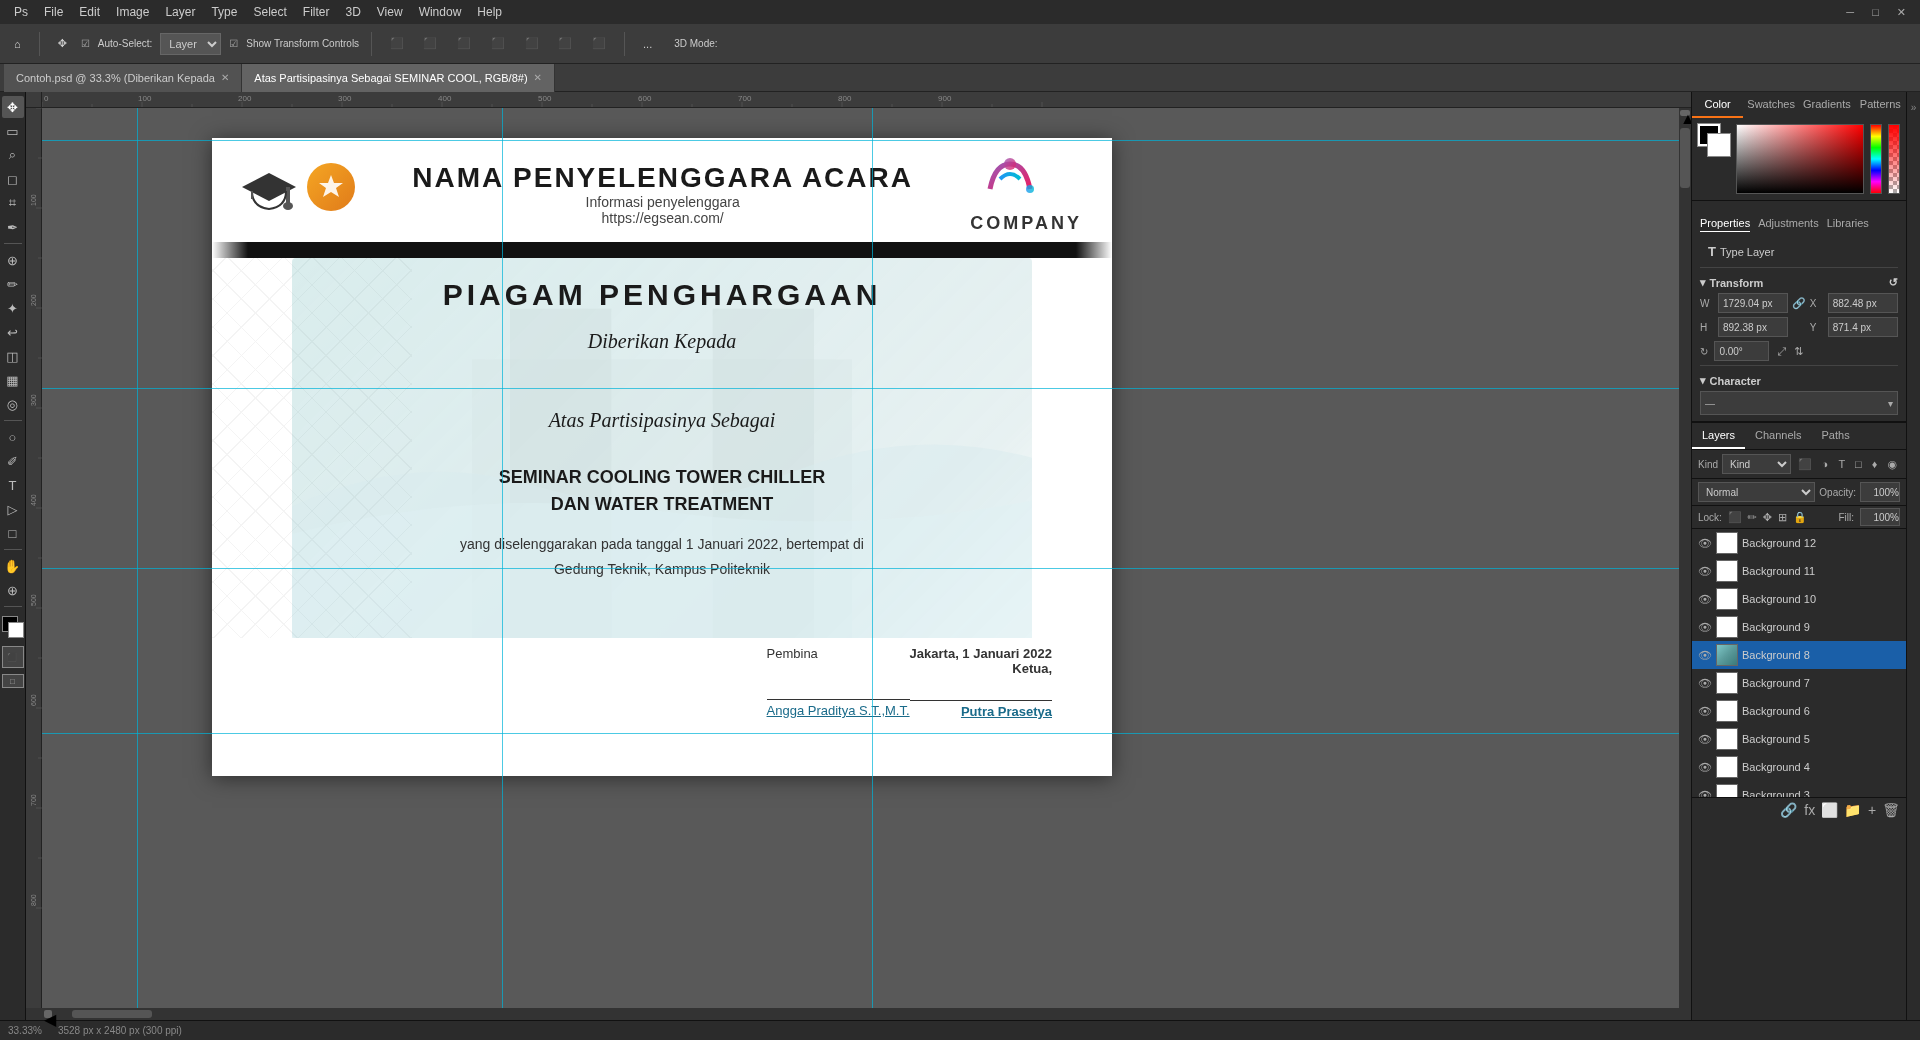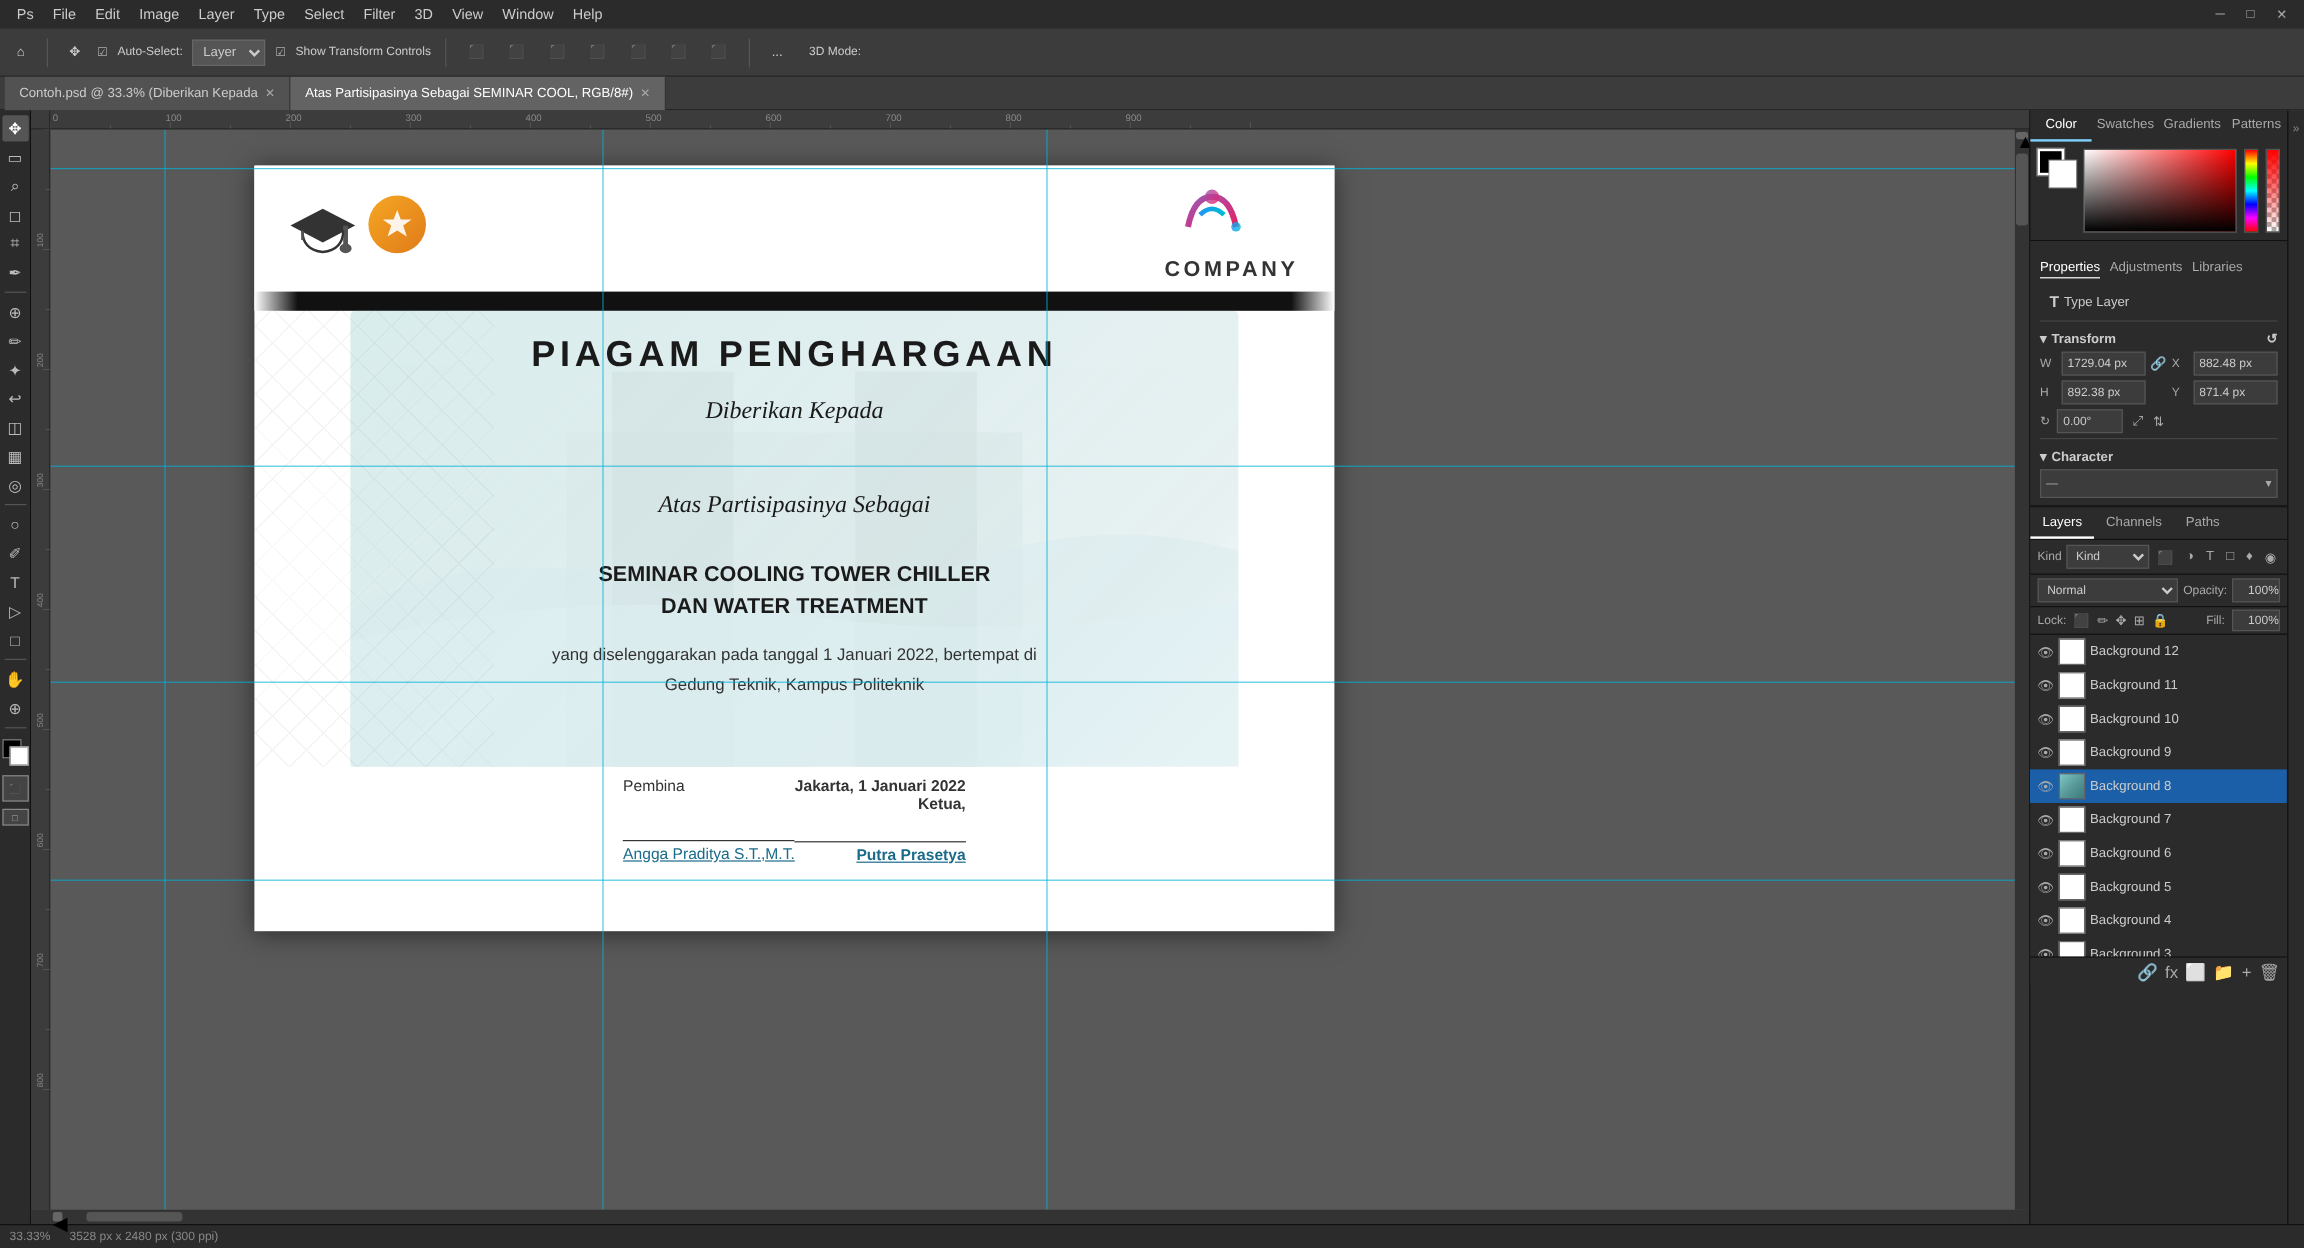--- a/index.html
+++ b/index.html
@@ -263,21 +263,21 @@
       flex: 1;
       text-align: center;
       padding: 6px 4px;
       font-size: 11px;
       color: #aaa;
       cursor: pointer;
       border-bottom: 2px solid transparent;
     }
     .panel-tab.active {
       color: #fff;
-      border-bottom: 2px solid #7dd3fc;
+      border-bottom: 2px solid #f97316;
     }
 
     .color-picker {
       padding: 6px;
     }
     .properties-tabs {
       display: flex;
       gap: 8px;
       margin-bottom: 8px;
     }
@@ -711,20 +711,25 @@
                 <path d="M10 22 L10 30" stroke="#555" stroke-width="2"></path>
               </svg>
 
               <div style="width:48px;height:48px;background:linear-gradient(135deg,#f5a623,#e07b1a);border-radius:50%;display:flex;align-items:center;justify-content:center;margin-top:-15px;">
                 <svg width="28" height="28" viewBox="0 0 28 28">
                   <polygon points="14,2 17,10 26,10 19,15 22,24 14,19 6,24 9,15 2,10 11,10" fill="white" opacity="0.9"></polygon>
                 </svg>
               </div>
             </div>
 
+            <div class="cert-title-center">
+              <h1>NAMA PENYELENGGARA ACARA</h1>
+              <p>Informasi penyelenggara</p>
+              <p>https://egsean.com/</p>
+            </div>
 
             <div class="cert-logo-right">
               
               <svg width="80" height="55" viewBox="0 0 80 55">
                 <defs>
                   <linearGradient id="purpGrad" x1="0%" y1="0%" x2="100%" y2="100%">
                     <stop offset="0%" style="stop-color:#9b59b6;stop-opacity:1"></stop>
                     <stop offset="100%" style="stop-color:#e91e63;stop-opacity:1"></stop>
                   </linearGradient>
                   <linearGradient id="blueGrad" x1="0%" y1="0%" x2="100%" y2="0%">
@@ -768,21 +773,21 @@
                 <div>SEMINAR COOLING TOWER CHILLER</div>
                 <div>DAN WATER TREATMENT</div>
               </div>
               <div class="cert-details">
                 <div>yang diselenggarakan pada tanggal 1 Januari 2022, bertempat di</div>
                 <div>Gedung Teknik, Kampus Politeknik</div>
               </div>
             </div>
           </div>
 
-          <div style="display:flex;justify-content:center;padding:8px 60px 20px;position:relative;z-index:2;">
+          <div style="display:flex;justify-content:flex-end;padding:8px 60px 20px;position:relative;z-index:2;">
             <div>
               <div style="font-size:13px;color:#333;">Pembina</div>
               <div style="height:38px;"></div>
               <div style="font-size:13px;color:#1a6b8a;text-decoration:underline;border-top:1px solid #333;padding-top:3px;">Angga Praditya S.T.,M.T.</div>
             </div>
             <div style="text-align:right;font-weight:bold;">
               <div style="font-size:13px;color:#333;text-align:left;">Jakarta, 1 Januari 2022</div>
               <div style="font-size:13px;color:#333;margin-bottom:4px;">Ketua,</div>
               <div style="height:20px;"></div>
               <div style="font-size:13px;color:#1a6b8a;text-decoration:underline;border-top:1px solid #333;padding-top:3px;">Putra Prasetya</div>

